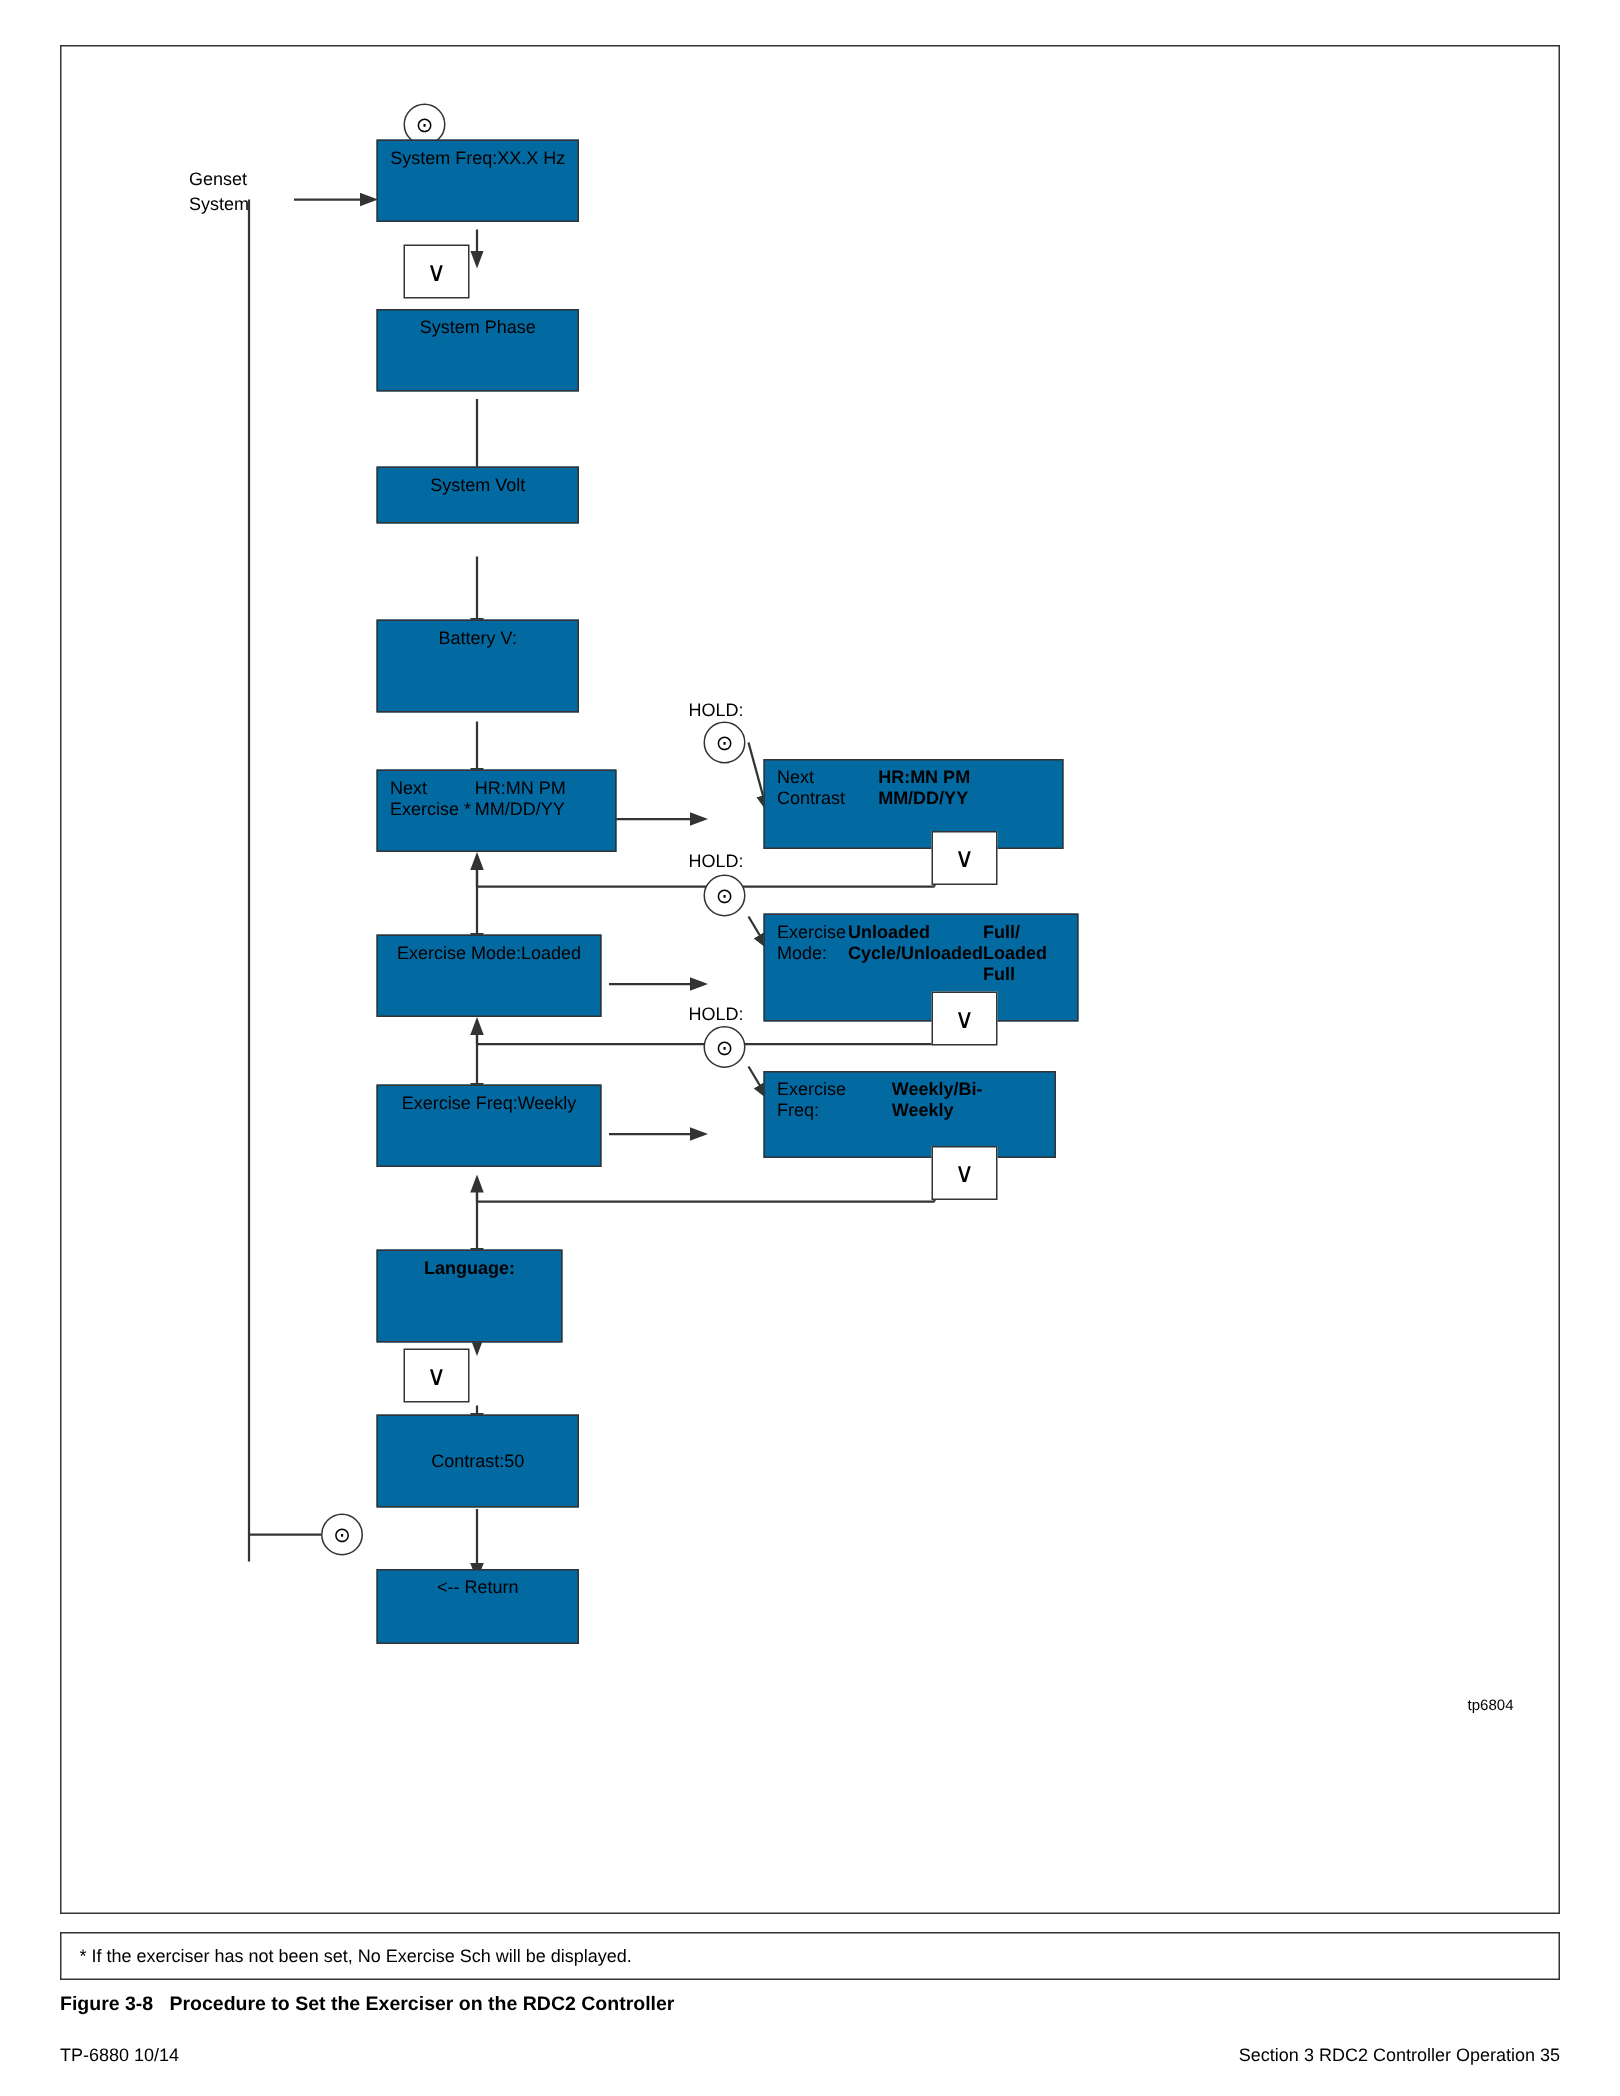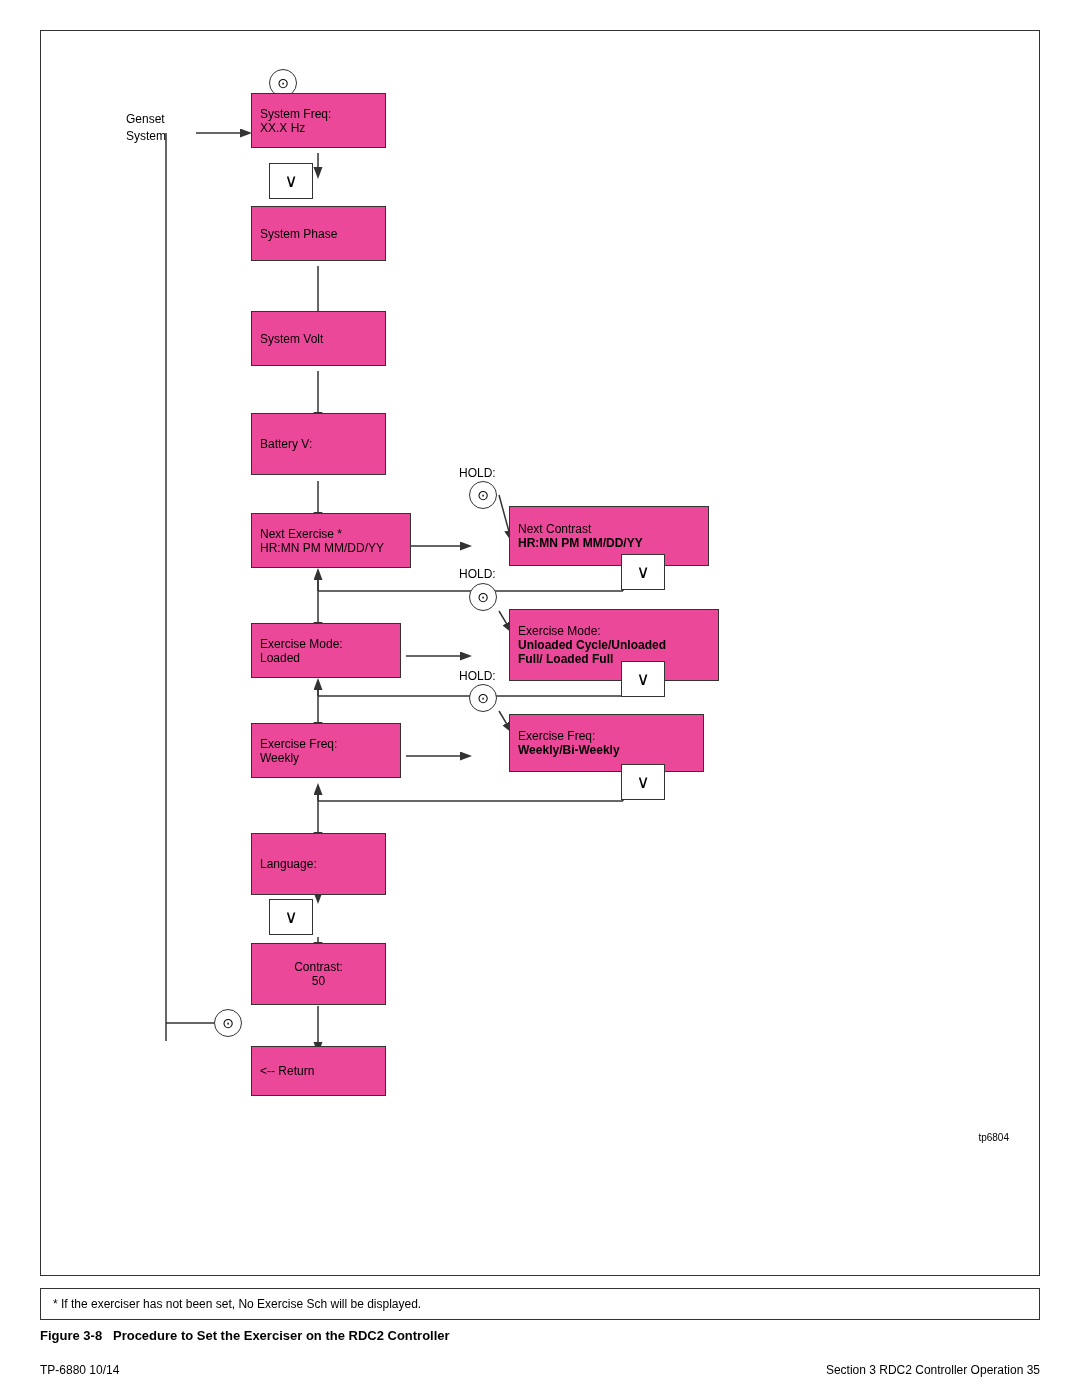--- a/index.html
+++ b/index.html
@@ -31,23 +31,23 @@
     .diagram-inner {
       position: relative;
       width: 100%;
       height: 1100px;
     }
 
     
     .box {
       position: absolute;
       border: 1.5px solid #333;
-      background: #ec4899;
-      display: flex;
-      flex-direction: column;
+      background: #0369a1;
+      display: flex;
+      flex-direction: row;
       justify-content: center;
       align-items: flex-start;
       padding: 4px 8px;
       font-size: 12px;
     }
 
     .box-center {
       align-items: center;
     }
 
@@ -203,21 +203,21 @@
         <div>System Freq:</div>
         <div>XX.X Hz</div>
       </div>
 
       <div class="chevron-box" style="left:208px; top:112px;">∨</div>
 
       <div class="box" style="left:190px; top:155px; width:135px; height:55px;">
         <div>System Phase</div>
       </div>
 
-      <div class="box" style="left:190px; top:260px; width:135px; height:55px;">
+      <div class="box" style="left:190px; top:260px; width:135px; height:38px;">
         <div>System Volt</div>
       </div>
 
       <div class="box" style="left:190px; top:362px; width:135px; height:62px;">
         <div>Battery V:</div>
       </div>
 
       <div style="position:absolute; left:398px; top:415px; font-size:12px;">HOLD:</div>
 
       <div class="circle-btn" style="left:408px; top:430px;">⊙</div>
@@ -260,21 +260,21 @@
         <div>Weekly</div>
       </div>
 
       <div class="box" style="left:448px; top:663px; width:195px; height:58px;">
         <div>Exercise Freq:</div>
         <div class="bold-text">Weekly/Bi-Weekly</div>
       </div>
 
       <div class="chevron-box" style="left:560px; top:713px;">∨</div>
 
-      <div class="box" style="left:190px; top:782px; width:135px; height:62px;">
+      <div class="box" style="left:190px; top:782px; width:124px; height:62px;font-weight:bold;">
         <div>Language:</div>
       </div>
 
       <div class="chevron-box" style="left:208px; top:848px;">∨</div>
 
       <div class="box box-center" style="left:190px; top:892px; width:135px; height:62px;">
         <div>Contrast:</div>
         <div>50</div>
       </div>
 

